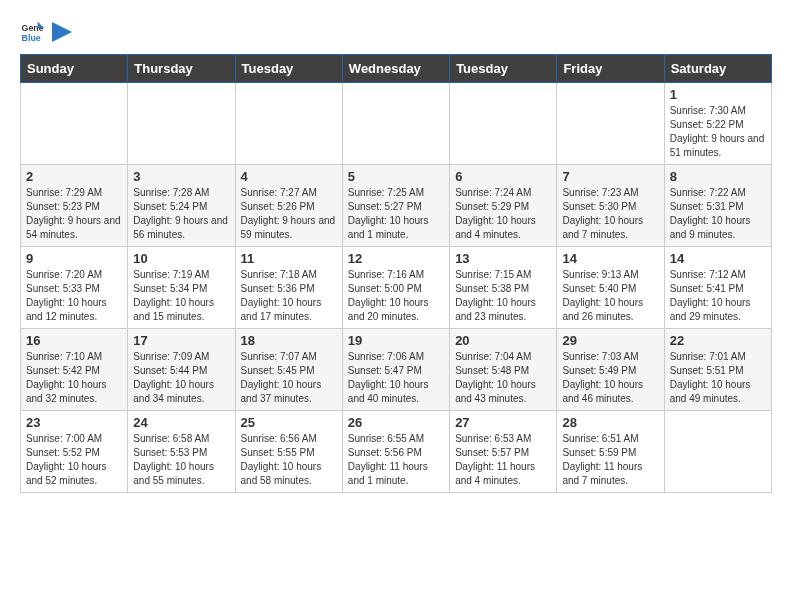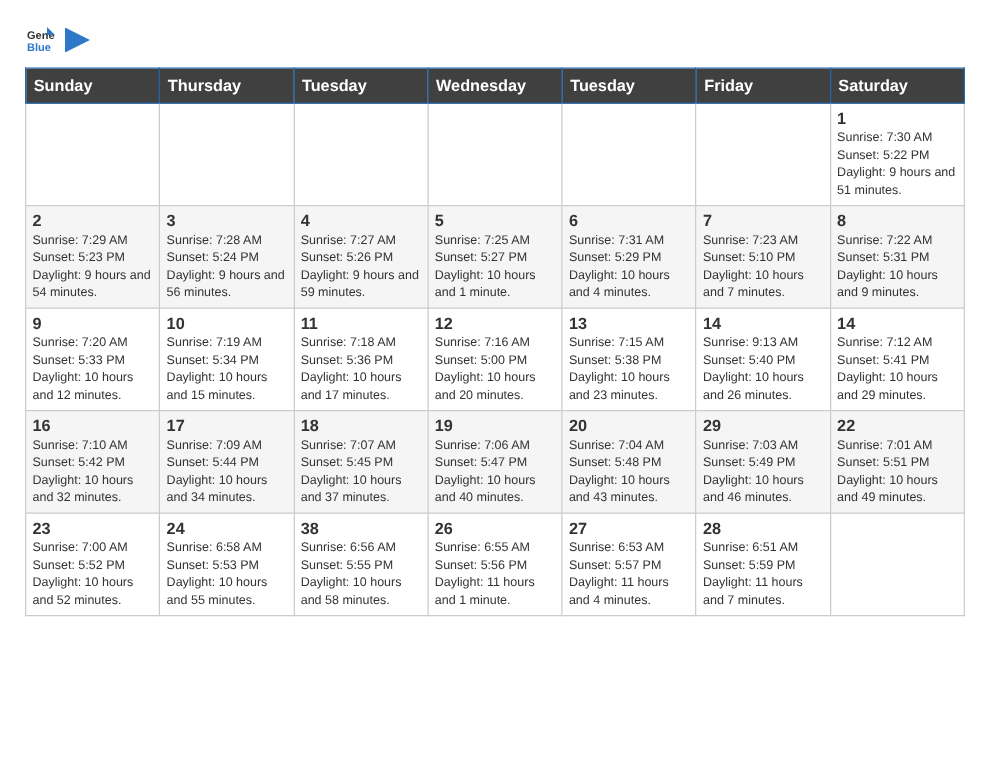--- a/index.html
+++ b/index.html
@@ -157,29 +157,29 @@
         </td>
         <td>
           <span class="day-number">5</span>
           <div class="day-info">Sunrise: 7:25 AM
 Sunset: 5:27 PM
 Daylight: 10 hours
 and 1 minute.</div>
         </td>
         <td>
           <span class="day-number">6</span>
-          <div class="day-info">Sunrise: 7:31 AM
+          <div class="day-info">Sunrise: 7:24 AM
 Sunset: 5:29 PM
 Daylight: 10 hours
 and 4 minutes.</div>
         </td>
         <td>
           <span class="day-number">7</span>
           <div class="day-info">Sunrise: 7:23 AM
-Sunset: 5:10 PM
+Sunset: 5:30 PM
 Daylight: 10 hours
 and 7 minutes.</div>
         </td>
         <td>
           <span class="day-number">8</span>
           <div class="day-info">Sunrise: 7:22 AM
 Sunset: 5:31 PM
 Daylight: 10 hours
 and 9 minutes.</div>
         </td>
@@ -295,21 +295,21 @@
 and 52 minutes.</div>
         </td>
         <td>
           <span class="day-number">24</span>
           <div class="day-info">Sunrise: 6:58 AM
 Sunset: 5:53 PM
 Daylight: 10 hours
 and 55 minutes.</div>
         </td>
         <td>
-          <span class="day-number">38</span>
+          <span class="day-number">25</span>
           <div class="day-info">Sunrise: 6:56 AM
 Sunset: 5:55 PM
 Daylight: 10 hours
 and 58 minutes.</div>
         </td>
         <td>
           <span class="day-number">26</span>
           <div class="day-info">Sunrise: 6:55 AM
 Sunset: 5:56 PM
 Daylight: 11 hours

